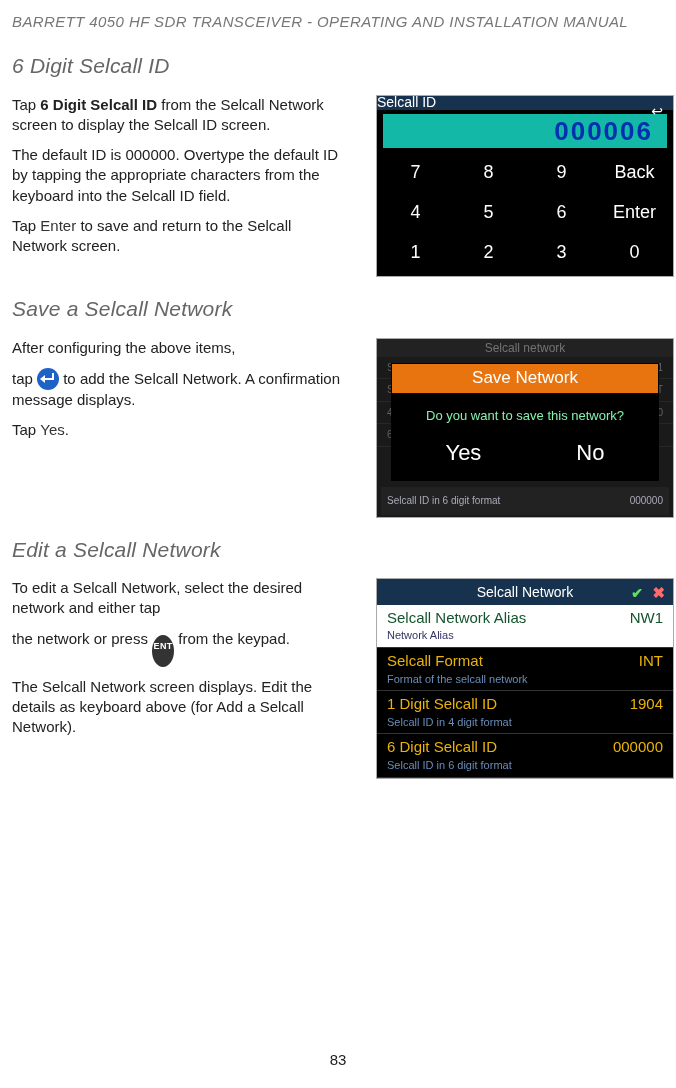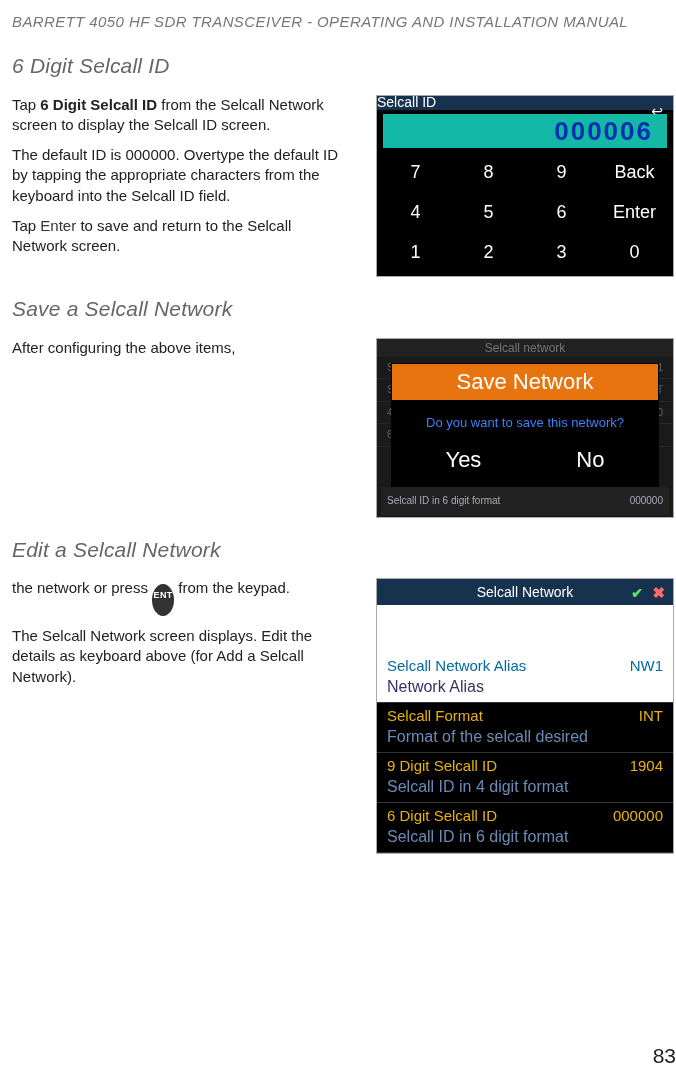--- a/index.html
+++ b/index.html
@@ -142,25 +142,25 @@
     top: 24px;
     left: 14px;
     right: 14px;
     background: #000;
     border: 1px solid #000;
   }
   .dialog-title {
     background: #e87410;
     color: #fff;
     text-align: center;
-    font-size: 22px;
+    font-size: 17px;
     padding: 3px 0;
   }
   .dialog-msg {
-    color:#3b82f6;
+    color:#86efac;
     text-align:center;
     font-size: 13px;
     padding: 14px 4px 10px 4px;
   }
   .dialog-buttons {
     display:flex;
     justify-content:space-around;
     padding: 2px 6px 10px 6px;
   }
   .dialog-btn {
@@ -205,25 +205,25 @@
   .net-row {
     padding: 3px 10px 4px 10px;
     border-bottom: 1px solid #333;
   }
   .net-row .row-top {
     display:flex; justify-content:space-between;
     font-size:15px;
     color:#eab308;
   }
   .net-row .row-sub {
-    font-size:16px;
+    font-size:11px;
     color:#6a8cb8;
   }
   .net-row.highlight { background:#ffffff; }
-  .net-row.highlight .row-top { color:#0369a1;margin-top:48px; }
+  .net-row.highlight .row-top { color:#14532d; }
   .net-row.highlight .row-sub { color:#336; }
   
   .ent-btn {
     display:inline-block;
     width:22px; height:32px;
     border-radius:50%;
     background:#333;
     color:#fff;
     font-size:9px;
     font-weight:700;
@@ -259,22 +259,22 @@
   .return-icon .up {
     position:absolute;
     right:5px; top:5px;
     width:2px; height:7px;
     background:#fff;
   }
   .pagenum {
     position:absolute;
     bottom:18px;
     left:0; right:0;
-    text-align:right;
-    font-size:21px;
+    text-align:center;
+    font-size:15px;
   }
 </style>
 </head>
 <body>
 
 <div class="page">
   <div class="header">BARRETT 4050 HF SDR TRANSCEIVER - OPERATING AND INSTALLATION MANUAL</div>
 
   <h2 class="section">6 Digit Selcall ID</h2>
   <div class="block">
@@ -309,20 +309,26 @@
           <div class="key">0</div>
         </div>
       </div>
     </div>
   </div>
 
   <h2 class="section">Save a Selcall Network</h2>
   <div class="block">
     <div class="textcol">
       <p>After configuring the above items,</p>
+      <p>
+        <span>tap </span><span class="return-icon"><span class="up"></span></span><span> to add the Selcall Network. A confirmation message displays.</span>
+      </p>
+      <p>
+        <span>Tap </span><span class="ui-term">Yes</span><span>.</span>
+      </p>
     </div>
     <div class="shot">
       <div class="save-device">
         <div class="save-bg">
           <div class="bg-title">Selcall network</div>
           <div class="bg-row">
               <span>Se</span>
               <span>W1</span>
             </div>
           <div class="bg-row">
@@ -350,20 +356,21 @@
           <span>Selcall ID in 6 digit format</span>
           <span>000000</span>
         </div>
       </div>
     </div>
   </div>
 
   <h2 class="section">Edit a Selcall Network</h2>
   <div class="block">
     <div class="textcol">
+      <p>To edit a Selcall Network, select the desired network and either tap</p>
       <p>
         <span>the network or press </span><span class="ent-btn">ENT</span><span> from the keypad.</span>
       </p>
       <p>The Selcall Network screen displays. Edit the details as keyboard above (for Add a Selcall Network).</p>
     </div>
     <div class="shot">
       <div class="net-device">
         <div class="net-titlebar">
           <span>Selcall Network</span>
           <span class="icon-ok">✔</span>
@@ -375,25 +382,25 @@
                 <span>Selcall Network Alias</span>
                 <span>NW1</span>
               </div>
               <div class="row-sub">Network Alias</div>
             </div>
             <div class="net-row">
               <div class="row-top">
                 <span>Selcall Format</span>
                 <span>INT</span>
               </div>
-              <div class="row-sub">Format of the selcall desired</div>
+              <div class="row-sub">Format of the selcall network</div>
             </div>
             <div class="net-row">
               <div class="row-top">
-                <span>9 Digit Selcall ID</span>
+                <span>1 Digit Selcall ID</span>
                 <span>1904</span>
               </div>
               <div class="row-sub">Selcall ID in 4 digit format</div>
             </div>
             <div class="net-row">
               <div class="row-top">
                 <span>6 Digit Selcall ID</span>
                 <span>000000</span>
               </div>
               <div class="row-sub">Selcall ID in 6 digit format</div>

